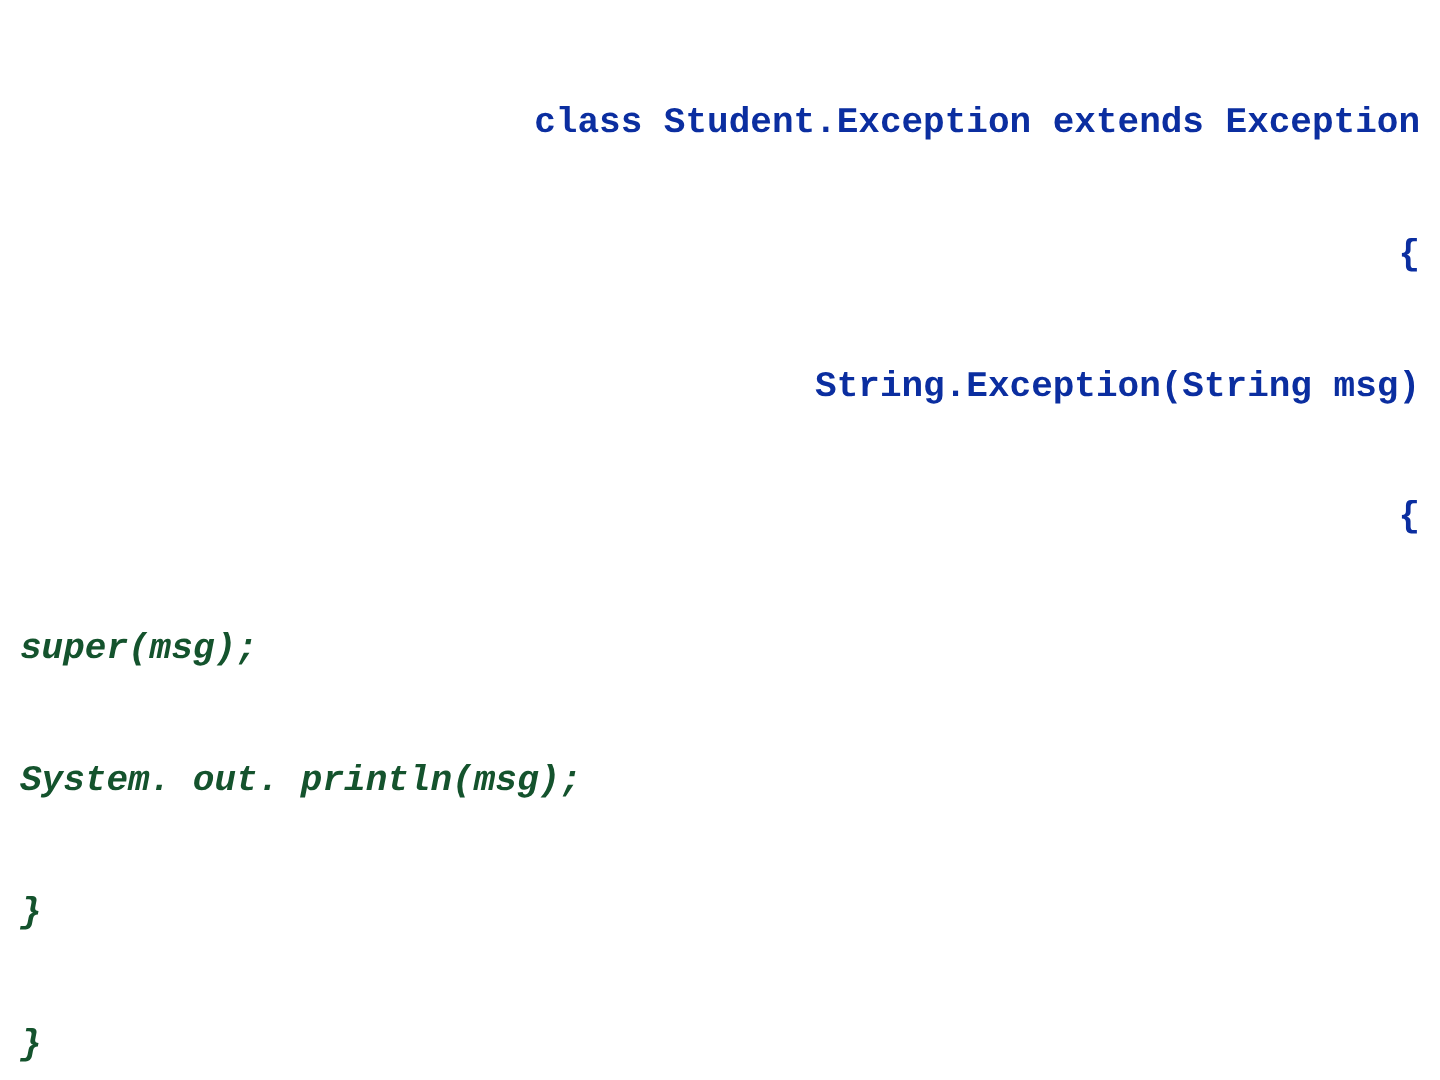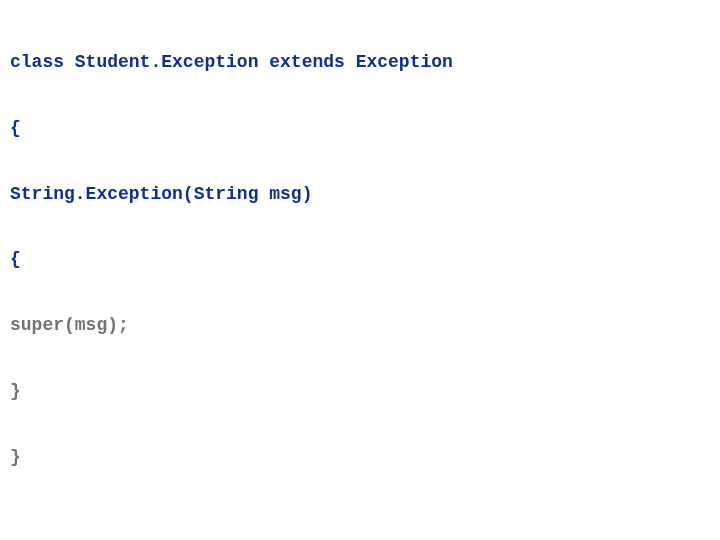--- a/index.html
+++ b/index.html
@@ -11,33 +11,34 @@
     overflow: hidden;
   }
   .code-container {
     padding: 8px 10px;
     font-family: "Courier New", Courier, monospace;
     font-size: 18px;
     line-height: 1.22;
     font-weight: bold;
     white-space: pre;
   }
-  .kw  { color: #0b2ea0; }   
-  .txt { color: #737373; }   
+  .kw  { color: #0b2ea0; text-align: right; }   
+  .txt { color: #14532d; font-style: italic; }   
   .line { display: block; }
 </style>
 </head>
 <body>
 
 <div class="code-container">
   <span class="line kw">class Student.Exception extends Exception</span>
   <span class="line kw">{</span>
   <span class="line kw">String.Exception(String msg)</span>
   <span class="line kw">{</span>
   <span class="line txt">super(msg);</span>
+  <span class="line txt">System. out. println(msg);</span>
   <span class="line txt">}</span>
   <span class="line txt">}</span>
   
   
   
   
   
   
   
   

